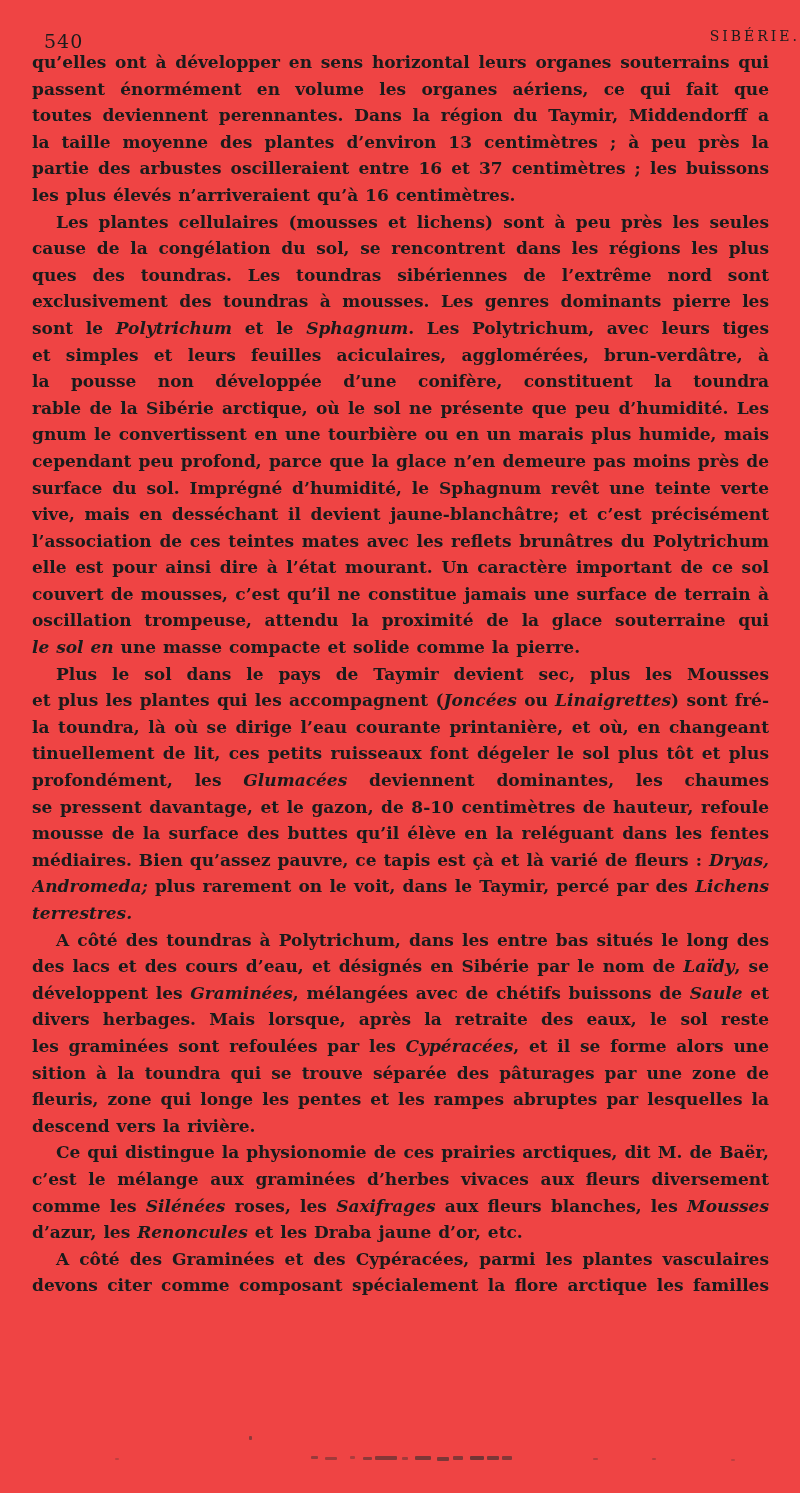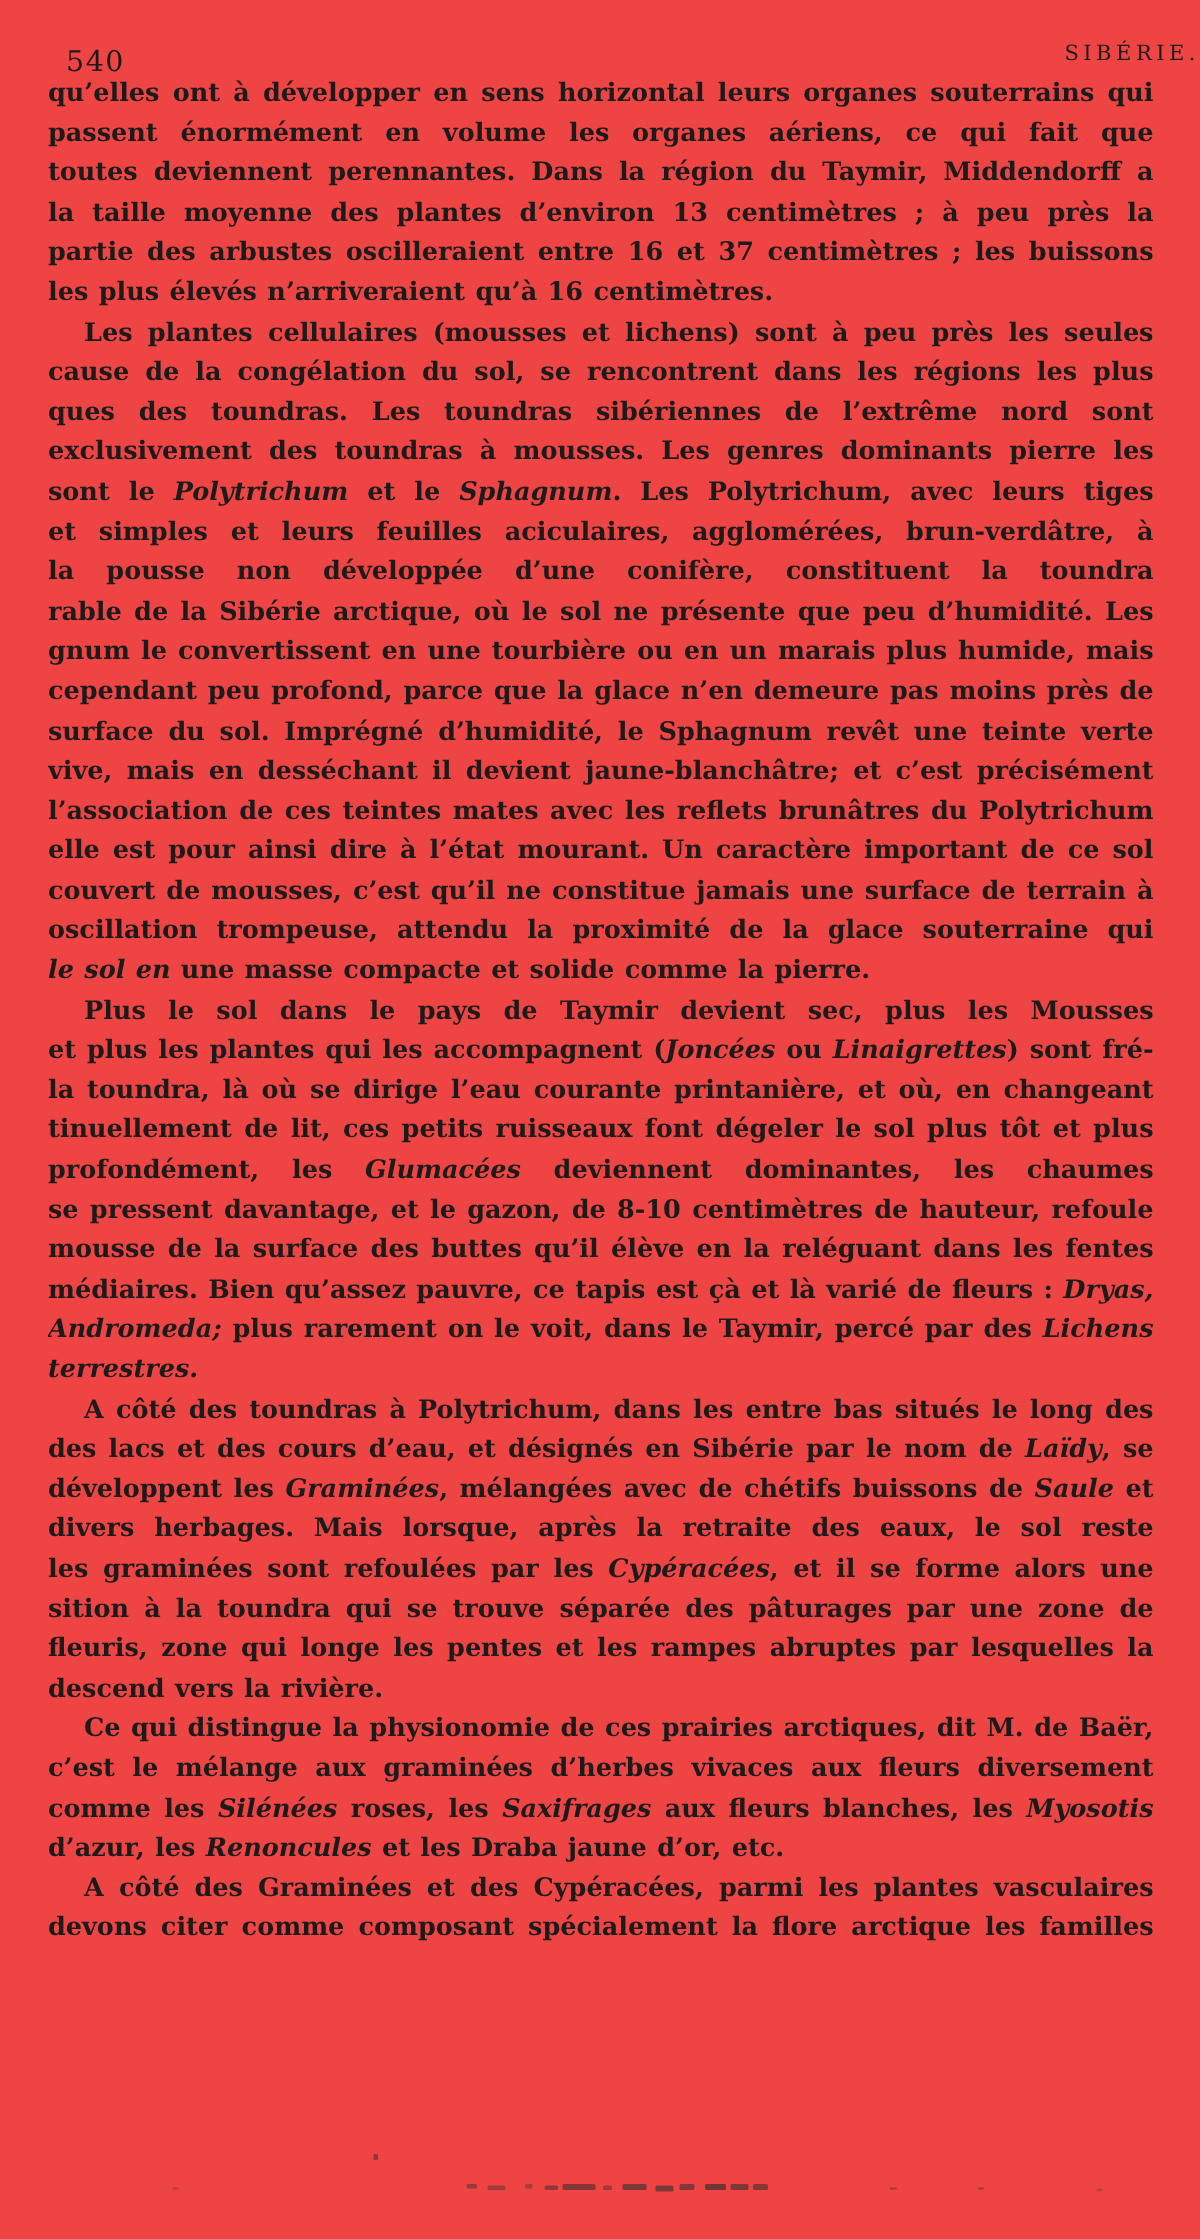--- a/index.html
+++ b/index.html
@@ -109,21 +109,21 @@
       <div class="line indent"><span>A côté des toundras à Polytrichum, dans les entre bas situés le long des rives</span></div>
       <div class="line"><span>des lacs et des cours d’eau, et désignés en Sibérie par le nom de </span><em>Laïdy</em><span>, se</span></div>
       <div class="line"><span>développent les </span><em>Graminées</em><span>, mélangées avec de chétifs buissons de </span><em>Saule</em><span> et avec</span></div>
       <div class="line"><span>divers herbages. Mais lorsque, après la retraite des eaux, le sol reste marécageux,</span></div>
       <div class="line"><span>les graminées sont refoulées par les </span><em>Cypéracées</em><span>, et il se forme alors une tran-</span></div>
       <div class="line"><span>sition à la toundra qui se trouve séparée des pâturages par une zone de prés</span></div>
       <div class="line"><span>fleuris, zone qui longe les pentes et les rampes abruptes par lesquelles la contrée</span></div>
       <div class="line last"><span>descend vers la rivière.</span></div>
       <div class="line indent"><span>Ce qui distingue la physionomie de ces prairies arctiques, dit M. de Baër,</span></div>
       <div class="line"><span>c’est le mélange aux graminées d’herbes vivaces aux fleurs diversement colorées,</span></div>
-      <div class="line"><span>comme les </span><em>Silénées</em><span> roses, les </span><em>Saxifrages</em><span> aux fleurs blanches, les </span><em>Myosotis</em><span> bleu</span></div>
+      <div class="line"><span>comme les </span><em>Silénées</em><span> roses, les </span><em>Saxifrages</em><span> aux fleurs blanches, les </span><em>Mousses</em><span> bleu</span></div>
       <div class="line last"><span>d’azur, les </span><em>Renoncules</em><span> et les Draba jaune d’or, etc.</span></div>
       <div class="line indent"><span>A côté des Graminées et des Cypéracées, parmi les plantes vasculaires nous</span></div>
       <div class="line"><span>devons citer comme composant spécialement la flore arctique les familles sui-</span></div>
     </div>
 
   <div id="artifacts-layer">
       <div class="artifact" style="left: 249px; top: 1436px; width: 3px; height: 4px; opacity: 0.5;"></div>
       <div class="artifact" style="left: 115px; top: 1458px; width: 4px; height: 2px; opacity: 0.25;"></div>
       <div class="artifact" style="left: 311px; top: 1456px; width: 7px; height: 3px; opacity: 0.45;"></div>
       <div class="artifact" style="left: 325px; top: 1457px; width: 12px; height: 3px; opacity: 0.4;"></div>

